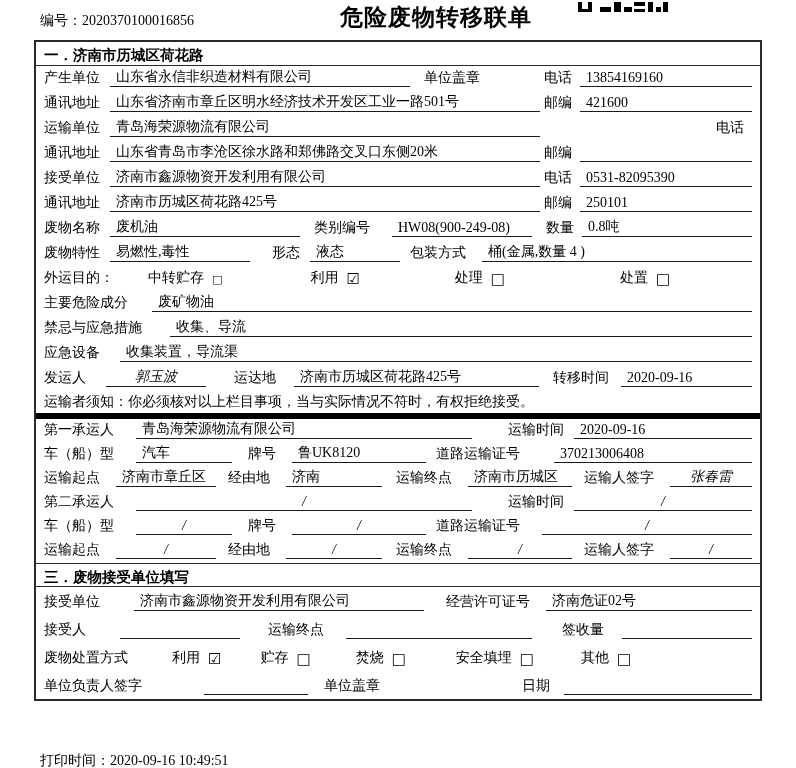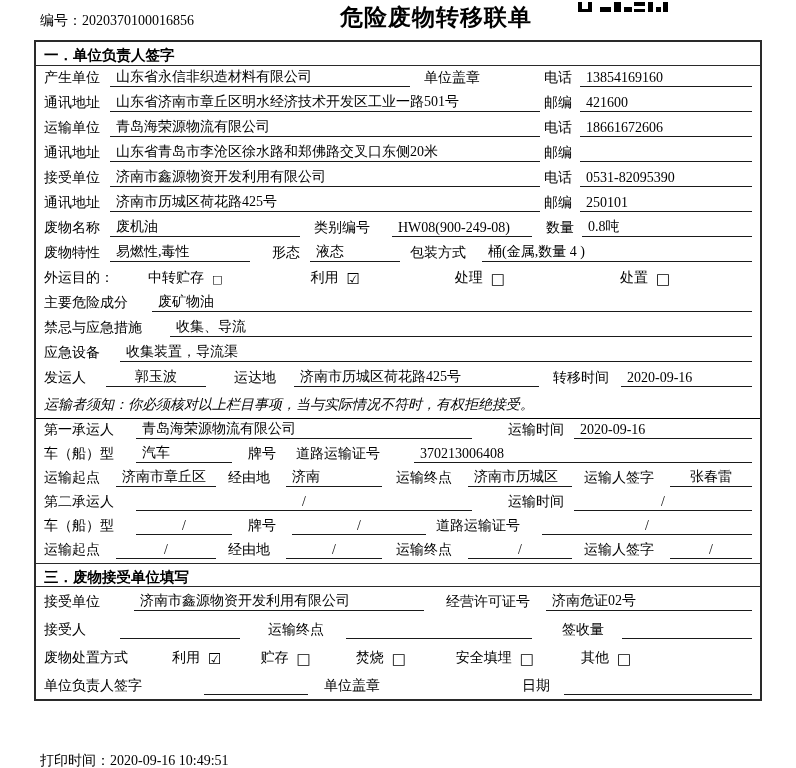--- a/index.html
+++ b/index.html
@@ -6,30 +6,30 @@
   .doc{position:relative;width:796px;height:768px;background:#fff;color:#000;
        font-family:"Liberation Serif","DejaVu Serif",serif;font-size:14px;overflow:hidden;}
   .serial{position:absolute;left:40px;top:12px;white-space:nowrap;}
   .title{position:absolute;left:0;right:0;top:2px;text-align:center;padding-left:76px;
          font-size:23px;font-weight:bold;letter-spacing:1px;}
   .qr{position:absolute;left:578px;top:0;}
   .form{position:absolute;left:34px;top:40px;width:728px;border:2px solid #2a2a2a;box-sizing:border-box;}
   .sec-hdr{height:24px;box-sizing:border-box;border-bottom:1px solid #2a2a2a;
            font-weight:bold;font-size:14.5px;padding:4px 8px 0 8px;}
   .sec-hdr.mid{border-top:1px solid #2a2a2a;}
-  .notice{height:28px;box-sizing:border-box;border-bottom:1px solid #000000;
-          display:flex;align-items:center;padding:0 8px;font-style:italic;}
+  .notice{height:28px;box-sizing:border-box;border-bottom:6px solid #000000;
+          display:flex;align-items:center;padding:0 8px;}
   .rows{padding:0 8px;}
   .row{display:flex;align-items:flex-end;box-sizing:border-box;padding-bottom:4px;}
   .h25{height:25px;} .h24{height:24px;} .h28{height:28px;}
   .lbl{white-space:nowrap;flex:0 0 auto;}
   .val{border-bottom:1px solid #1a1a1a;padding:0 2px 0 6px;white-space:nowrap;
        overflow:hidden;flex:0 0 auto;box-sizing:border-box;}
   .fill{flex:1 1 auto;}
-  .ctr{text-align:center;padding:0;}
+  .ctr{text-align:center;padding:0;font-style:italic;}
   .sp{margin-left:auto;}
   .ck{display:flex;align-items:flex-end;white-space:nowrap;flex:0 0 auto;}
   .box{font-family:"DejaVu Sans",sans-serif;font-size:15px;line-height:16px;margin-left:8px;}
   .box-sm{font-size:11px;line-height:14px;}
   .print-line{position:absolute;left:40px;top:752px;white-space:nowrap;}
 </style>
 </head>
 <body>
 
 <div class="doc">
@@ -51,21 +51,21 @@
           <rect x="56" y="7" width="11" height="3"></rect>
         <rect x="70" y="0" width="5" height="10"></rect>
         <rect x="78" y="5" width="5" height="5"></rect>
         <rect x="85" y="0" width="5" height="10"></rect>
       </g>
     </svg>
   </div>
 
   <div class="form">
 
-    <div class="sec-hdr">一．单位负责人签字</div>
+    <div class="sec-hdr">一．济南市历城区荷花路</div>
     <div class="rows">
 
       <div class="row h25">
         <span class="lbl" style="width:66px">产生单位</span>
         <span class="val" style="width:300px">山东省永信非织造材料有限公司</span>
         <span class="lbl" style="margin-left:14px">单位盖章</span>
         <span class="lbl sp" style="width:36px">电话</span>
         <span class="val" style="width:172px">13854169160</span>
       </div>
 
@@ -73,21 +73,20 @@
         <span class="lbl" style="width:66px">通讯地址</span>
         <span class="val" style="width:430px">山东省济南市章丘区明水经济技术开发区工业一路501号</span>
         <span class="lbl sp" style="width:36px">邮编</span>
         <span class="val" style="width:172px">421600</span>
       </div>
 
       <div class="row h25">
         <span class="lbl" style="width:66px">运输单位</span>
         <span class="val" style="width:430px">青岛海荣源物流有限公司</span>
         <span class="lbl sp" style="width:36px">电话</span>
-        <span class="val" style="width:172px">18661672606</span>
       </div>
 
       <div class="row h25">
         <span class="lbl" style="width:66px">通讯地址</span>
         <span class="val" style="width:430px">山东省青岛市李沧区徐水路和郑佛路交叉口东侧20米</span>
         <span class="lbl sp" style="width:36px">邮编</span>
         <span class="val" style="width:172px"></span>
       </div>
 
       <div class="row h25">
@@ -174,20 +173,21 @@
         <span class="lbl" style="width:84px">第一承运人</span>
         <span class="val" style="width:336px;margin-left:8px">青岛海荣源物流有限公司</span>
         <span class="lbl sp" style="width:66px">运输时间</span>
         <span class="val" style="width:178px">2020-09-16</span>
       </div>
 
       <div class="row h24">
         <span class="lbl" style="width:84px">车（船）型</span>
         <span class="val" style="width:96px;margin-left:8px">汽车</span>
         <span class="lbl" style="margin-left:16px;width:38px">牌号</span>
+        <span class="val" style="width:134px;margin-left:6px">鲁UK8120</span>
         <span class="lbl" style="margin-left:10px;width:100px">道路运输证号</span>
         <span class="val fill" style="margin-left:18px">370213006408</span>
       </div>
 
       <div class="row h24">
         <span class="lbl" style="width:66px">运输起点</span>
         <span class="val" style="width:100px;margin-left:6px">济南市章丘区</span>
         <span class="lbl" style="margin-left:12px;width:52px">经由地</span>
         <span class="val" style="width:96px;margin-left:6px">济南</span>
         <span class="lbl" style="margin-left:14px;width:66px">运输终点</span>

